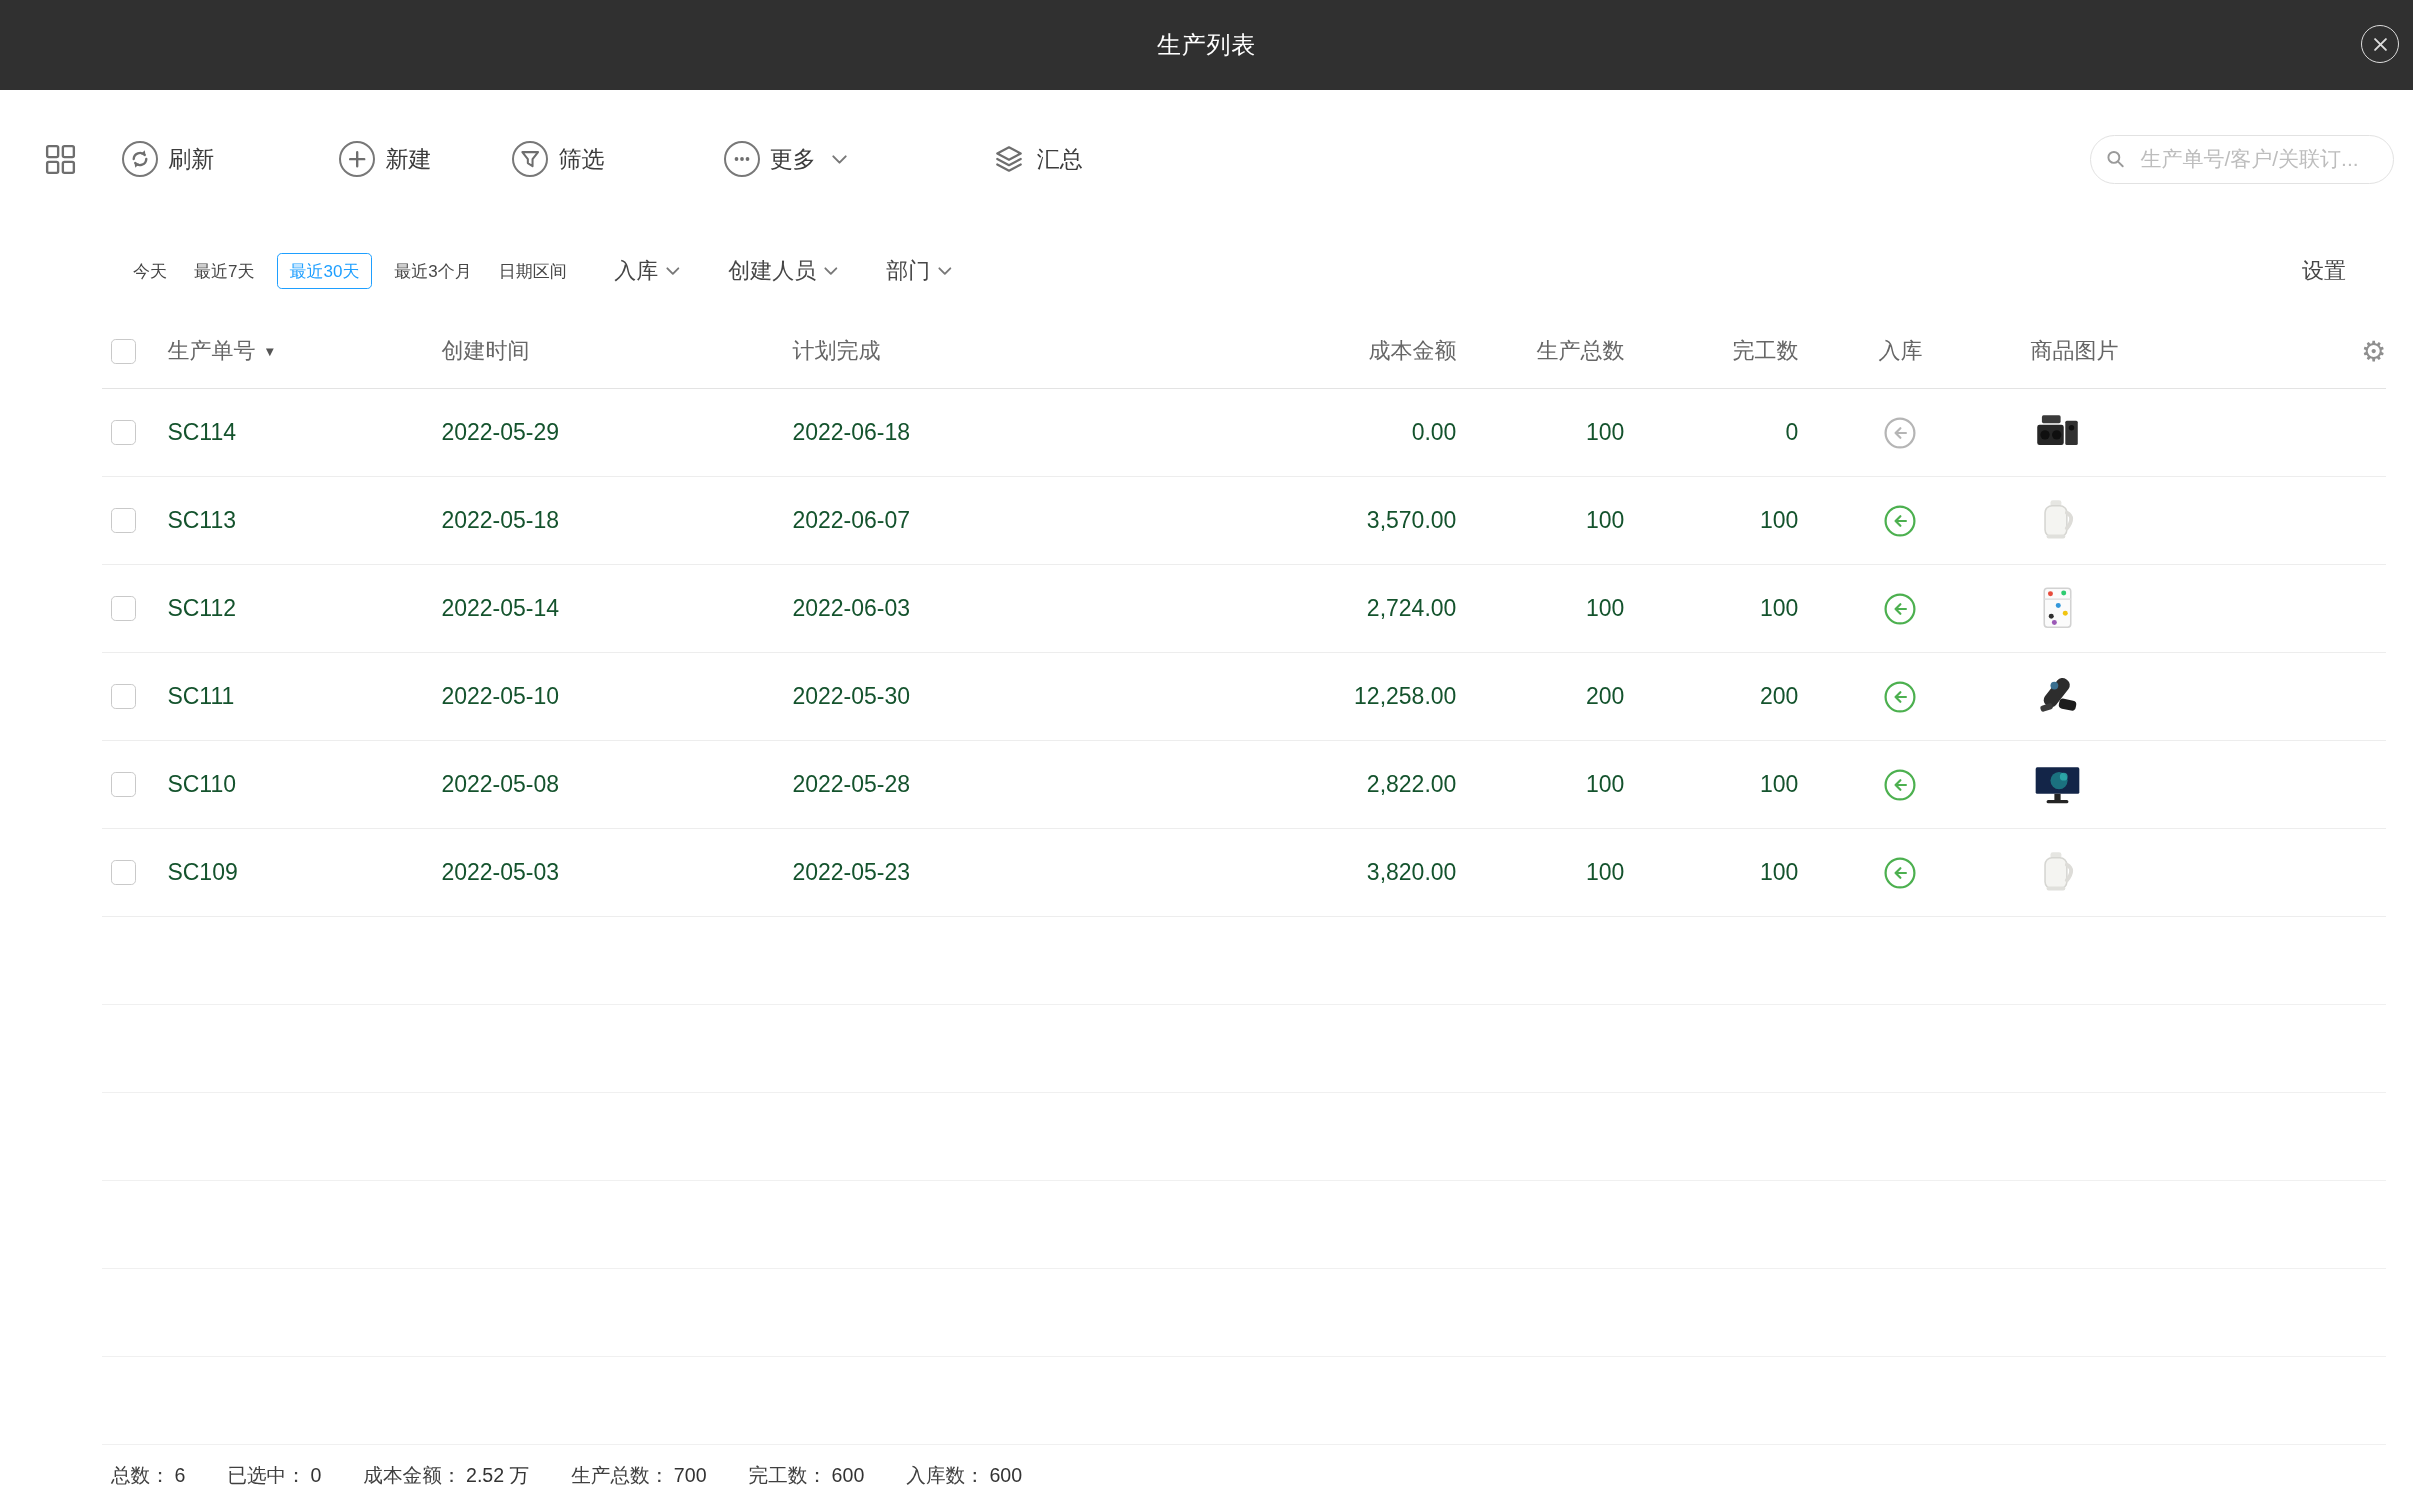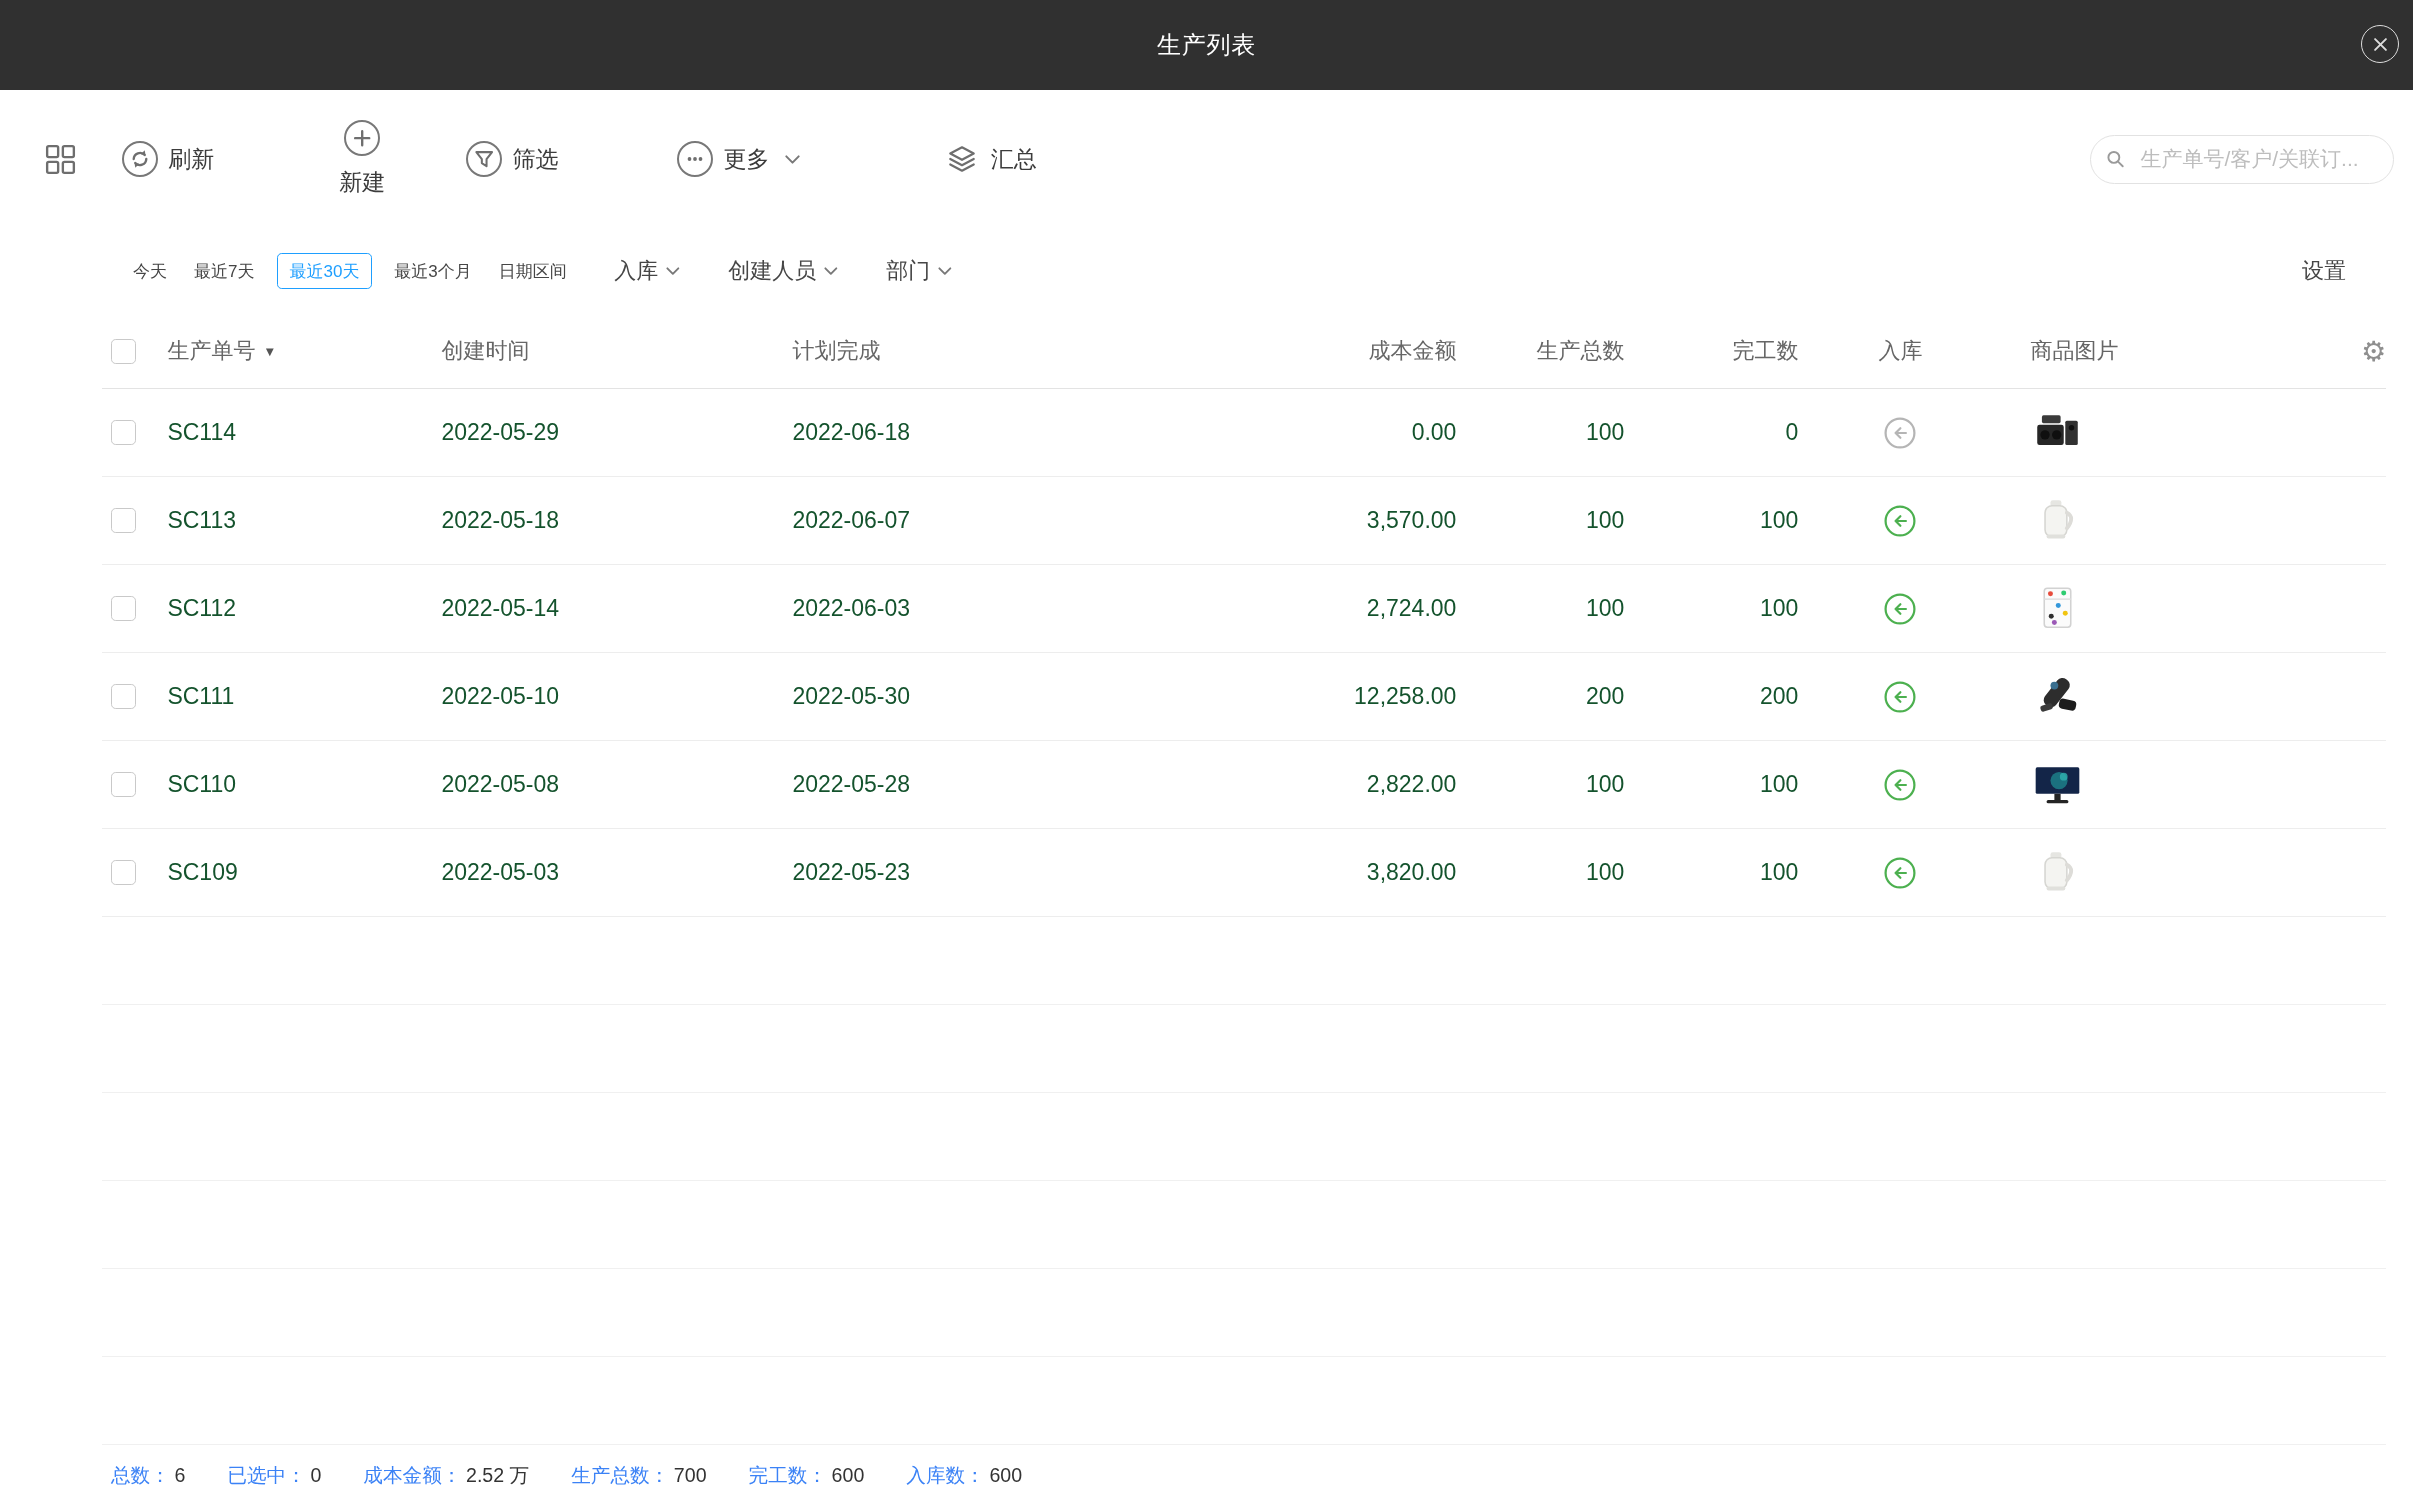--- a/index.html
+++ b/index.html
@@ -15,21 +15,21 @@
     justify-content:center; cursor:pointer; }
 
   
   .toolbar { height:138px; display:flex; align-items:center; padding:0 19px 0 44px;justify-content:space-between; }
   .tb-group { display:flex; align-items:center; gap:10.2px; cursor:pointer; }
   .tb-label { font-size:23px; color:#3c3c3c; }
   .circle-ico { width:36px; height:36px; border-radius:50%; border:2px solid #787878;
     display:flex; align-items:center; justify-content:center; flex:0 0 auto; }
   .grid-btn { cursor:pointer; display:flex; align-items:center; }
   .m-refresh { margin-left:45px; }
-  .m-new { margin-left:125px;flex-direction:column; }
+  .m-new { margin-left:125px; }
   .m-filter { margin-left:81px; }
   .m-more { margin-left:119px; }
   .m-sum { margin-left:143px; }
   .chev { margin-left:4.7px; }
 
   .search-box { margin-left:auto; width:304px; height:49px; border:1.6px solid #e2e2e2;
     border-radius:27px; display:flex; align-items:center; padding:0 14px; gap:15px;
     background:#fff; }
   .search-box input { border:none; outline:none; font-size:21px; color:#333; width:100%;
     font-family:inherit; background:transparent; }
@@ -70,21 +70,21 @@
   .inb { display:inline-flex; cursor:pointer; }
   .inb.done    { color:#4cb04f; }
   .inb.pending { color:#b5b5b5; }
 
   .pimg { width:55px; height:55px; display:flex; align-items:center; justify-content:center; cursor:pointer; }
 
   
   .footer { height:61px; display:flex; align-items:center; gap:42px; padding-left:111px;
     font-size:19.6px; color:#333; }
   .f-stat { white-space:nowrap; }
-  .f-stat .lab { color:#3b82f6;margin-top:48px; }
+  .f-stat .lab { color:#404040;margin-top:48px; }
   .f-stat .val { color:#333; margin-left:4.7px; }
 </style>
 </head>
 <body>
 
 <div class="topbar">
   <div class="topbar-title">生产列表</div>
   <div class="close-btn">
     <svg width="17" height="17" viewBox="0 0 22 22">
       <path d="M4 4 L18 18 M18 4 L4 18" stroke="#dcdcdc" stroke-width="2.5" stroke-linecap="round"></path>

